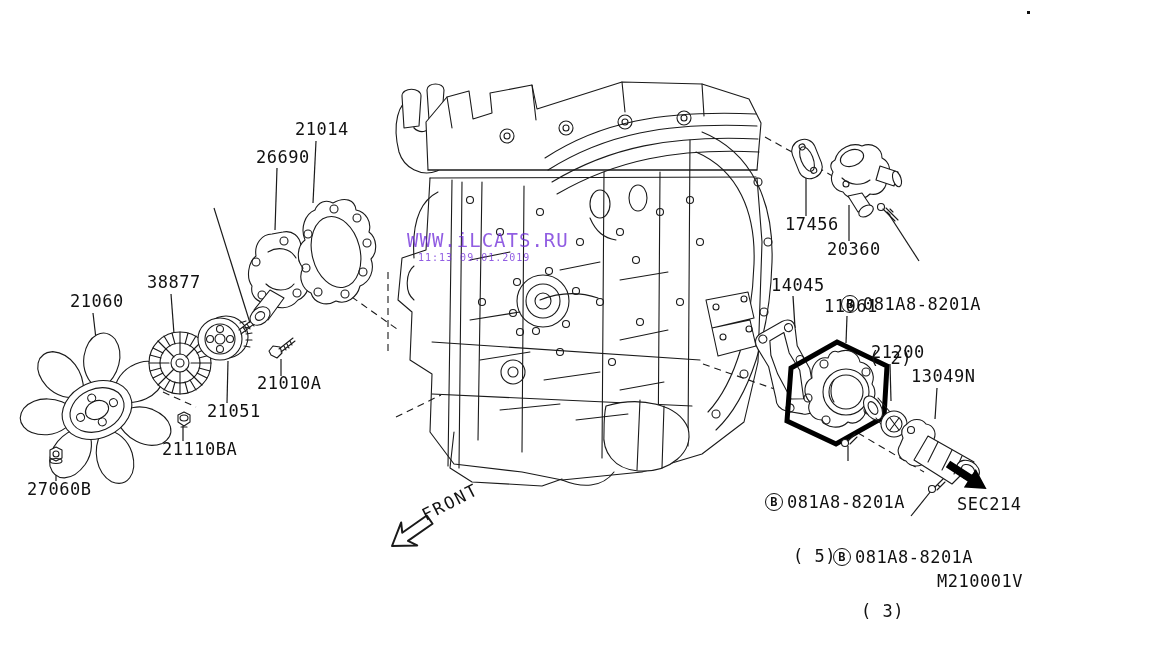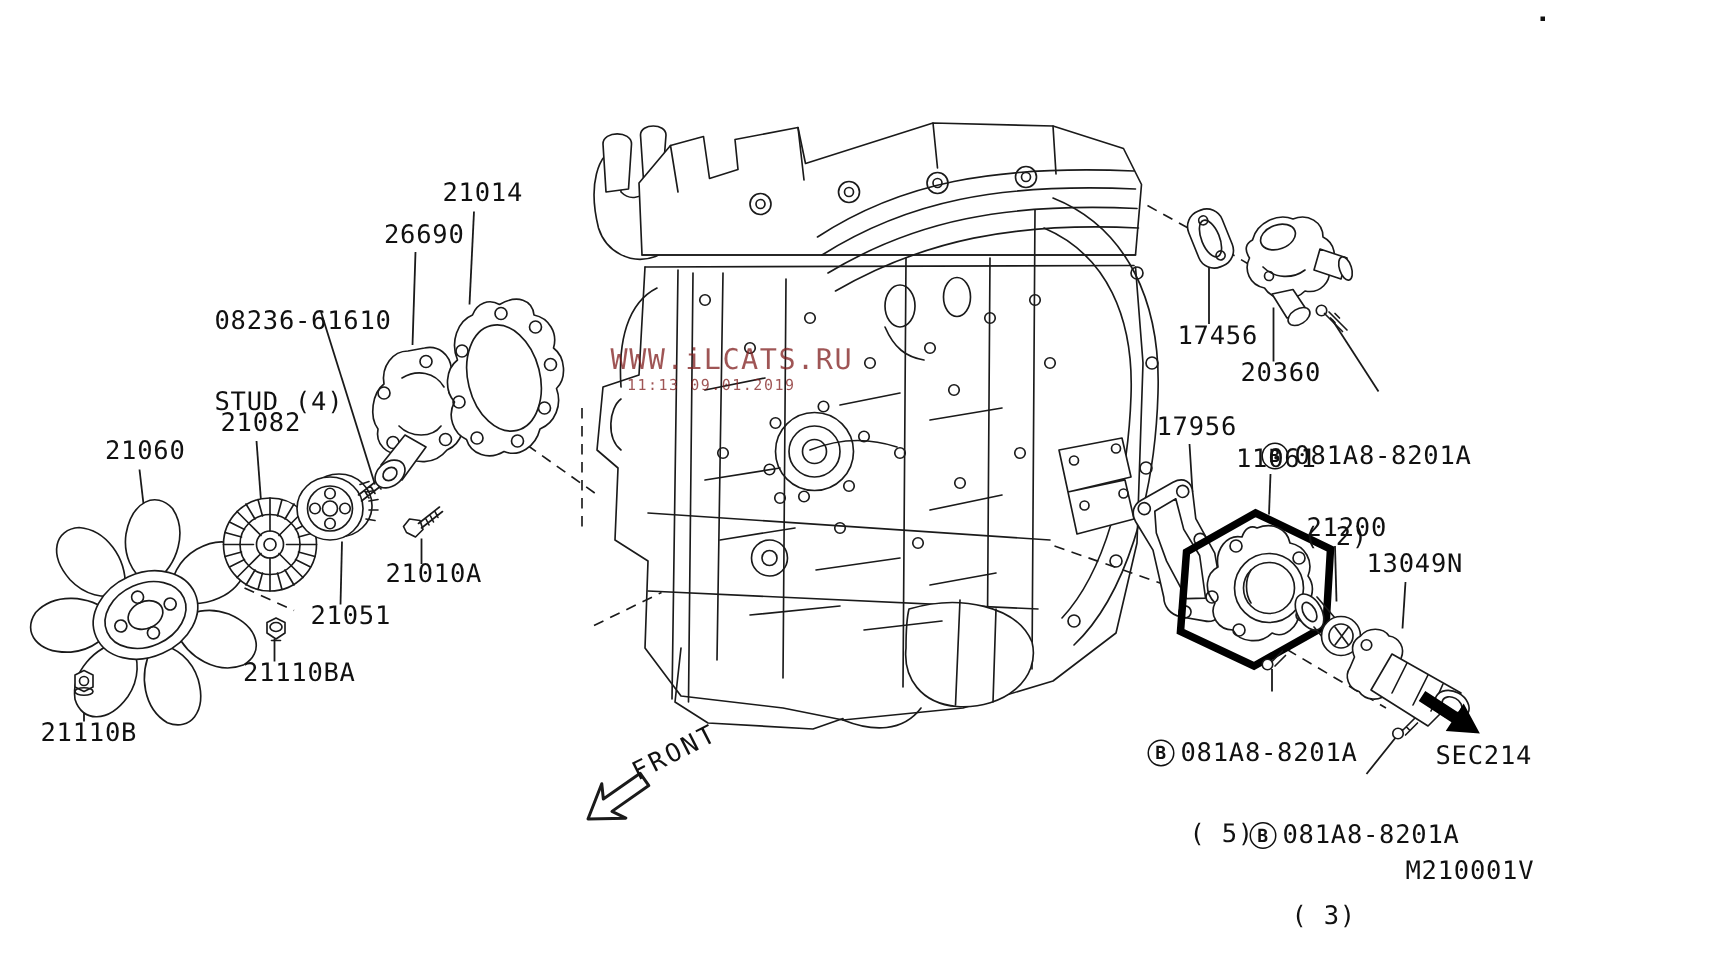--- a/index.html
+++ b/index.html
@@ -11,21 +11,21 @@
   .dash{stroke:#1a1a1a;fill:none;stroke-width:1.1;stroke-dasharray:7 5;}
   .lead{stroke:#1a1a1a;fill:none;stroke-width:1.2;}
   .hex{stroke:#000000;fill:none;stroke-width:5;stroke-linejoin:miter;}
   .solid{fill:#000000;stroke:none;}
   .lbl{position:absolute;font-size:17px;line-height:18px;color:#111;letter-spacing:.5px;white-space:pre;}
   .brow{display:flex;align-items:center;gap:4px;}
   .bcirc{width:16px;height:16px;border:1.7px solid #111;border-radius:50%;
          font-size:12px;font-weight:bold;display:flex;align-items:center;justify-content:center;line-height:1;}
   .qty{margin-left:28px;}
   .front{transform:rotate(-27deg);transform-origin:left bottom;letter-spacing:2px;}
-  .wm{position:absolute;color:#7f1d1d;opacity:.75;letter-spacing:1px;pointer-events:none;}
+  .wm{position:absolute;color:#6d28d9;opacity:.75;letter-spacing:1px;pointer-events:none;}
   .wm1{left:407px;top:229px;font-size:19px;}
   .wm2{left:418px;top:252px;font-size:10px;}
   .corner-dot{position:absolute;left:1027px;top:11px;width:3px;height:3px;background:#111;}
 </style>
 </head>
 <body>
 
 <div class="stage">
 
 <svg width="1152" height="648" viewBox="0 0 1152 648">
@@ -313,43 +313,39 @@
   <g transform="translate(392,546) rotate(-35)">
     <path class="inkw" style="stroke-width:2" d="M0,0 L21,-14 L16,-5 L46,-5 L46,5 L16,5 L21,14 Z"></path>
   </g>
 </svg>
 
 <div class="wm wm1">WWW.iLCATS.RU</div>
 <div class="wm wm2">11:13 09.01.2019</div>
 
 <div class="lbl" style="left:295px;top:120px">21014</div>
 <div class="lbl" style="left:256px;top:148px">26690</div>
-<div class="lbl" style="left:143px;top:169px">
-  <div>08236-61610</div>
-  <div>STUD (4)</div>
-</div>
-<div class="lbl" style="left:147px;top:273px">21082</div>
+<div class="lbl" style="left:147px;top:273px">38877</div>
 <div class="lbl" style="left:70px;top:292px">21060</div>
 <div class="lbl" style="left:257px;top:374px">21010A</div>
 <div class="lbl" style="left:207px;top:402px">21051</div>
 <div class="lbl" style="left:162px;top:440px">21110BA</div>
-<div class="lbl" style="left:27px;top:480px">21110B</div>
+<div class="lbl" style="left:27px;top:480px">27060B</div>
 
 <div class="lbl" style="left:785px;top:215px">17456</div>
 <div class="lbl" style="left:827px;top:240px">20360</div>
 
 <div class="lbl" style="left:841px;top:259px">
   <div class="brow">
     <span class="bcirc">B</span>
     <span>081A8-8201A</span>
   </div>
   <div class="qty">( 2)</div>
 </div>
 
-<div class="lbl" style="left:771px;top:276px">17956</div>
+<div class="lbl" style="left:771px;top:276px">14045</div>
 <div class="lbl" style="left:824px;top:297px">11061</div>
 <div class="lbl" style="left:871px;top:343px">21200</div>
 <div class="lbl" style="left:911px;top:367px">13049N</div>
 
 <div class="lbl" style="left:765px;top:457px">
   <div class="brow">
     <span class="bcirc">B</span>
     <span>081A8-8201A</span>
   </div>
   <div class="qty">( 5)</div>

